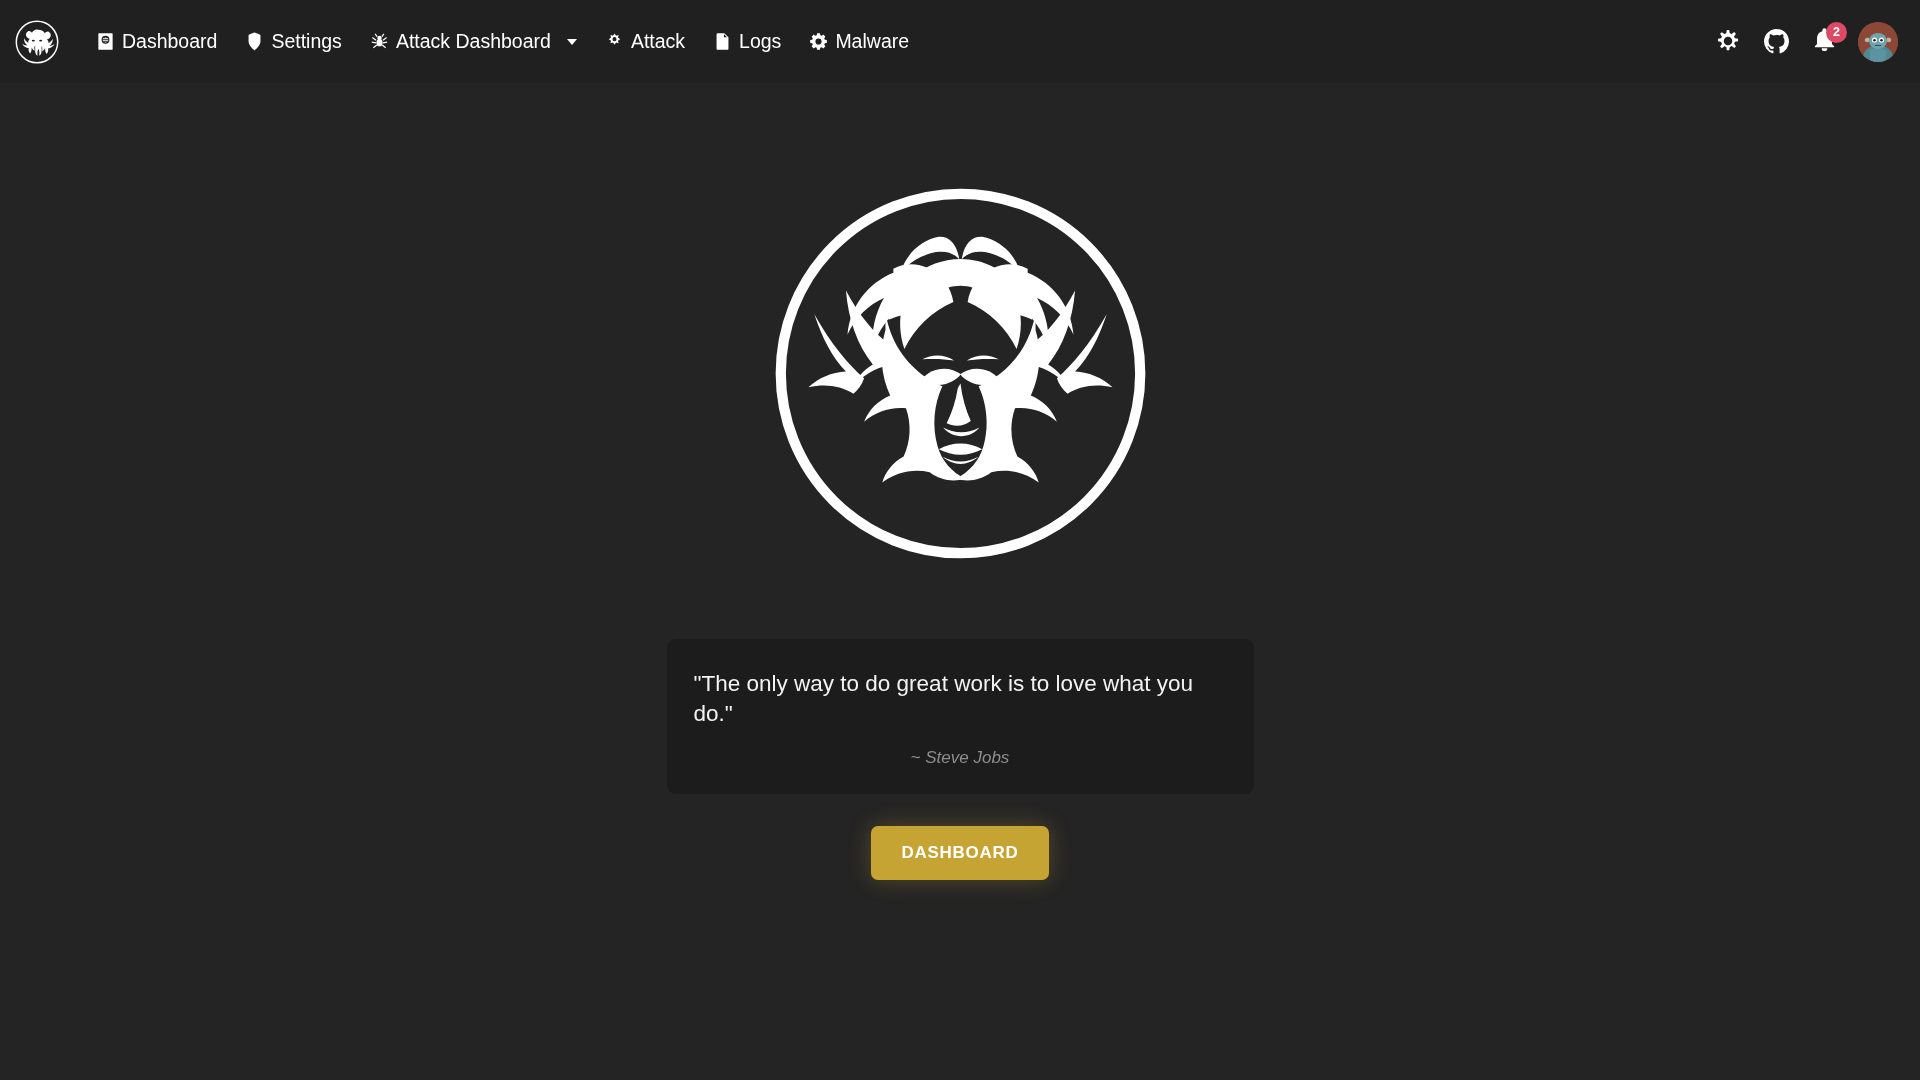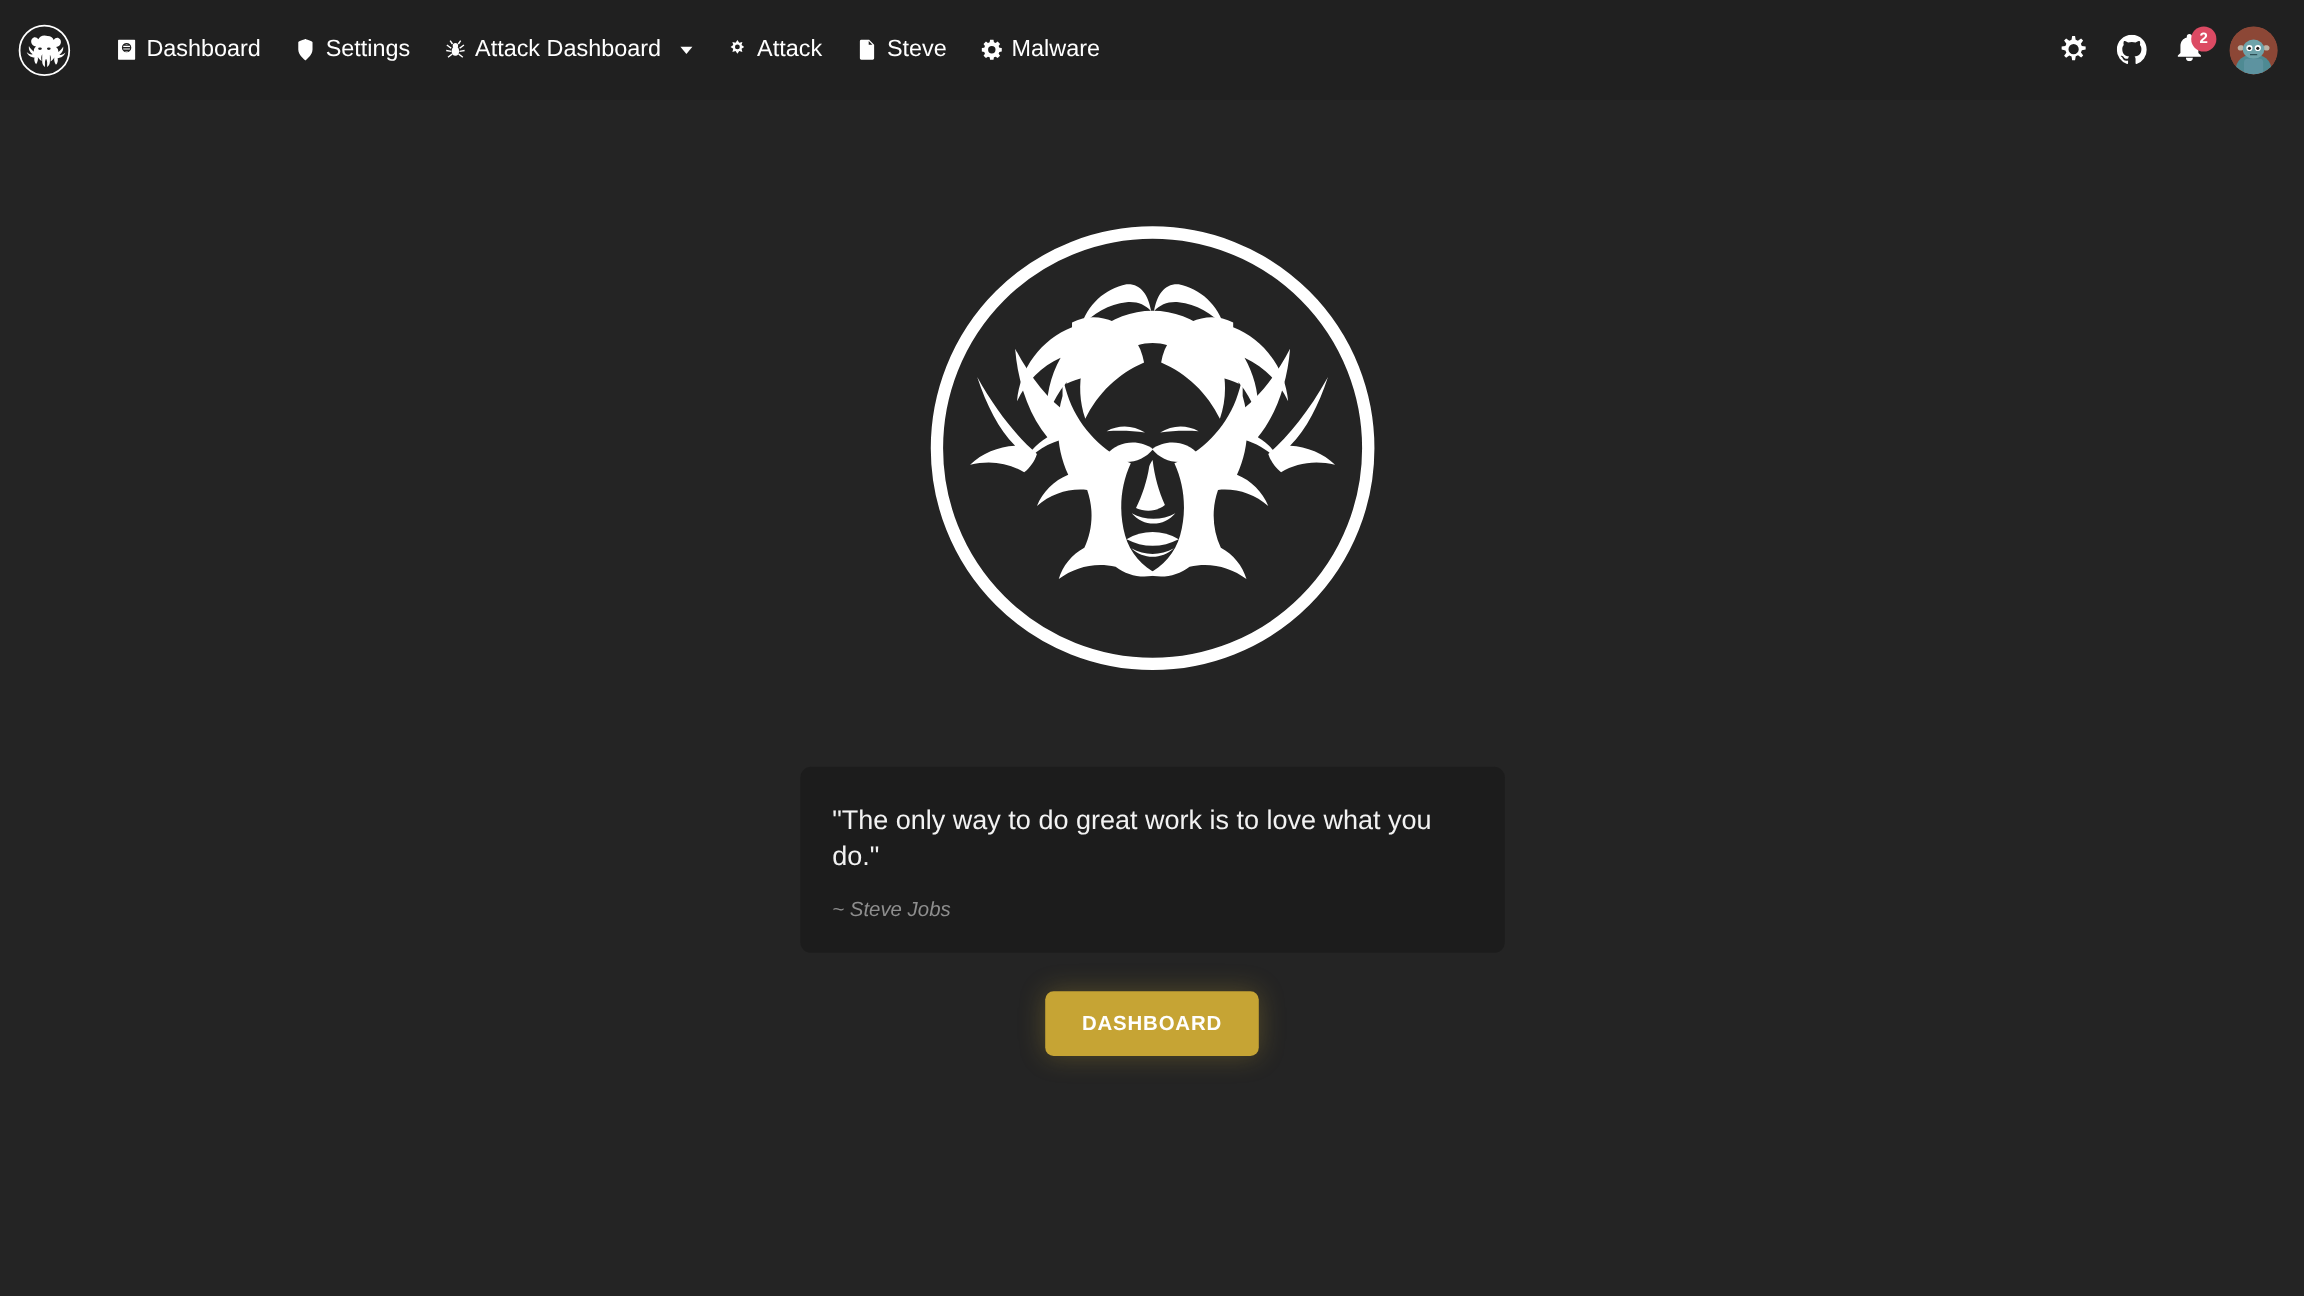--- a/index.html
+++ b/index.html
@@ -131,21 +131,21 @@
   }
   #quote-text {
     color: #f2f2f2;
     font-size: 22.5px;
     line-height: 1.35;
     text-align: left;
     margin: 0;
   }
   #quote-author {
     margin-top: 18px;
-    text-align: left;
+    text-align: center;
     color: #8e8e8e;
     font-style: italic;
     font-size: 17px;
   }
 
   #dashboard-btn {
     margin-top: 32px;
     background: #c6a434;
     color: #ffffff;
     border: none;
@@ -220,21 +220,21 @@
       </span>
       <span>Attack</span>
     </a>
 
     <a class="nav-item" href="#">
       <span class="nav-ico">
         <svg viewBox="0 0 16 16">
             <path d="M4 1h5.5L13 4.5V14a1 1 0 0 1-1 1H4a1 1 0 0 1-1-1V2a1 1 0 0 1 1-1zm5.2.9v2.6h2.6zM5 9.8l1.7-2.1 1.5 1.8 1-1.1L11 11H5z"></path>
           </svg>
       </span>
-      <span>Steve</span>
+      <span>Logs</span>
     </a>
 
     <a class="nav-item" href="#">
       <span class="nav-ico">
         <svg viewBox="0 0 16 16">
             <path d="M6.8 1h2.4l.3 1.7 1.2.5 1.4-1 1.7 1.7-1 1.4.5 1.2 1.7.3v2.4l-1.7.3-.5 1.2 1 1.4-1.7 1.7-1.4-1-1.2.5-.3 1.7H6.8l-.3-1.7-1.2-.5-1.4 1-1.7-1.7 1-1.4-.5-1.2L1 9.2V6.8l1.7-.3.5-1.2-1-1.4 1.7-1.7 1.4 1 1.2-.5zM8 5.4A2.6 2.6 0 1 0 8 10.6 2.6 2.6 0 0 0 8 5.4z"></path>
           </svg>
       </span>
       <span>Malware</span>
     </a>

